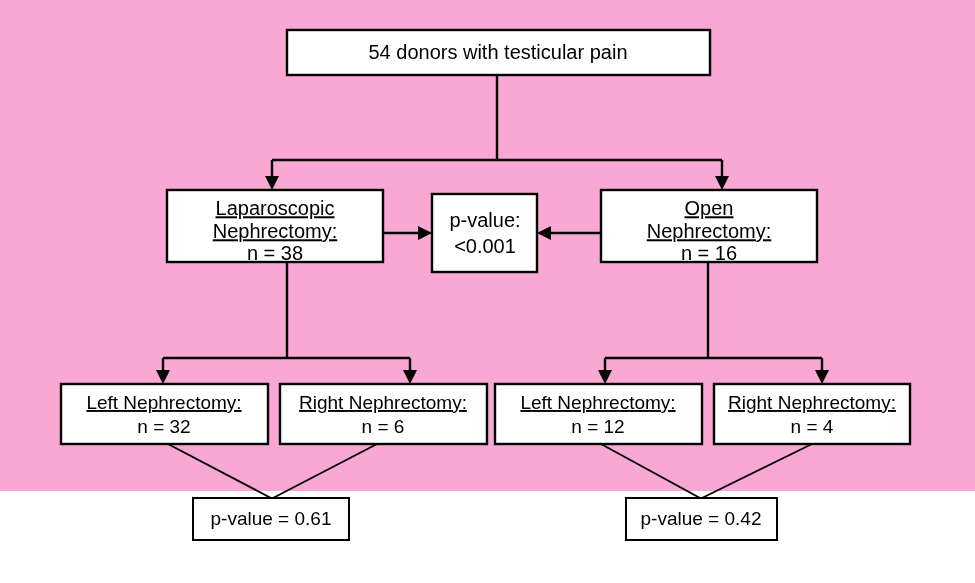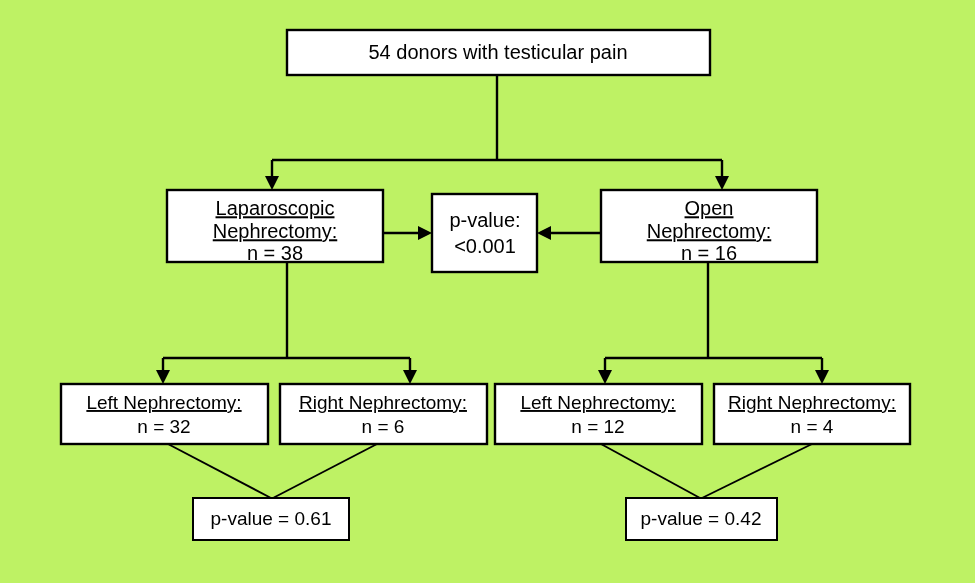--- a/index.html
+++ b/index.html
@@ -9,22 +9,22 @@
   }
   body {
     width: 975px;
     height: 583px;
     font-family: "Liberation Sans", sans-serif;
     overflow: hidden;
   }
   #flowchart-root {
     position: relative;
     width: 975px;
-    height: 583px;
-    background: #bef264;
+    height: 491px;
+    background: #f9a8d4;
   }
   svg.chart-canvas {
     position: absolute;
     left: 0;
     top: 0;
     width: 975px;
     height: 583px;
   }
   .node-box {
     fill: #ffffff;

